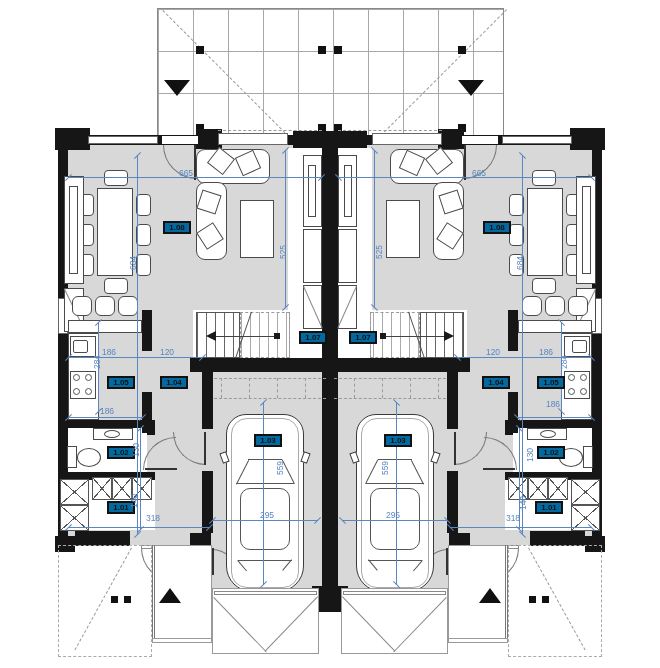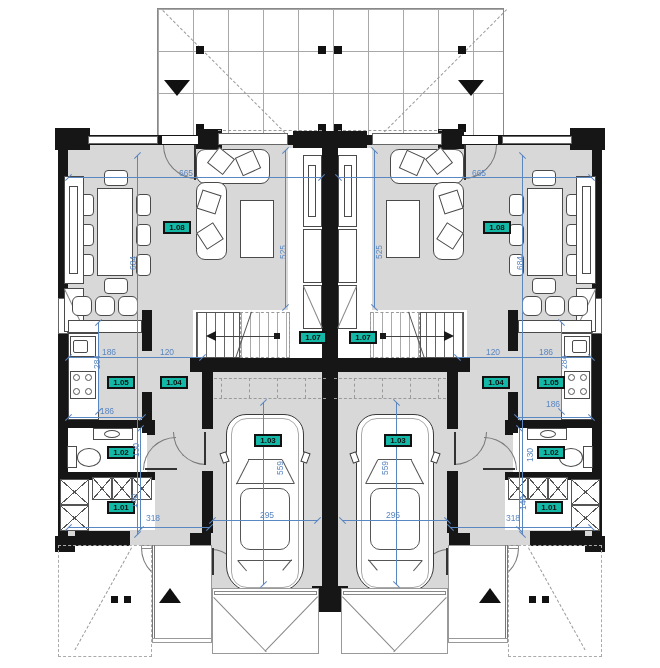--- a/index.html
+++ b/index.html
@@ -12,21 +12,21 @@
   .fur{position:absolute;background:#fff;border:1px solid #4a4a4a;box-sizing:border-box;}
   .thin{position:absolute;background:#fff;border:1px solid #8a8a8a;box-sizing:border-box;}
   .ln{position:absolute;height:0;border-top:1px solid #555;transform-origin:0 0;}
   .dashln{position:absolute;height:0;border-top:1px dashed #9a9a9a;transform-origin:0 0;}
   .dl{position:absolute;background:#5b87c0;}
   .dlh::before,.dlh::after,.dlv::before,.dlv::after{content:"";position:absolute;width:9px;height:1px;background:#5b87c0;transform:rotate(-45deg);}
   .dlh::before{left:-4px;top:0;} .dlh::after{right:-4px;top:0;}
   .dlv::before{left:-4px;top:0;} .dlv::after{left:-4px;bottom:0;}
   .dt{position:absolute;color:#5b87c0;font-size:8.5px;line-height:10px;text-align:center;width:26px;height:10px;}
   .rot{transform:rotate(-90deg);}
-  .lbl{position:absolute;width:28px;height:13px;background:#14b8a6;border:2px solid #111;box-sizing:border-box;
+  .lbl{position:absolute;width:28px;height:13px;background:#0369a1;border:2px solid #111;box-sizing:border-box;
        font-size:8px;font-weight:bold;color:#111;text-align:center;line-height:9px;}
   .xbox{position:absolute;border:1px solid #555;box-sizing:border-box;background:
     linear-gradient(to top right,transparent calc(50% - .5px),#555 calc(50% - .5px),#555 calc(50% + .5px),transparent calc(50% + .5px)),
     linear-gradient(to bottom right,transparent calc(50% - .5px),#555 calc(50% - .5px),#555 calc(50% + .5px),transparent calc(50% + .5px)),#fff;}
   .sq{position:absolute;width:8px;height:8px;background:#111;}
   .tri-down{position:absolute;width:0;height:0;border-left:13px solid transparent;border-right:13px solid transparent;border-top:16px solid #111;}
   .tri-up{position:absolute;width:0;height:0;border-left:11px solid transparent;border-right:11px solid transparent;border-bottom:15px solid #111;}
   .arc{position:absolute;box-sizing:border-box;}
   .gfx{position:absolute;left:0;top:0;width:660px;height:668px;}
   .mir{transform:scaleX(-1);}

